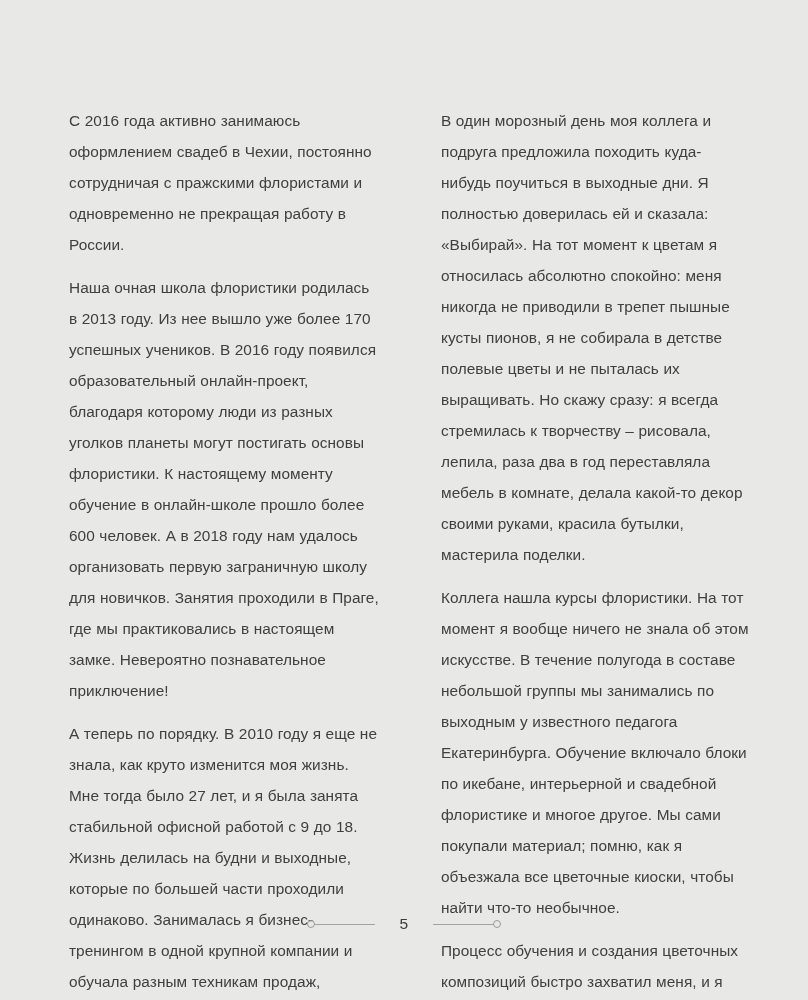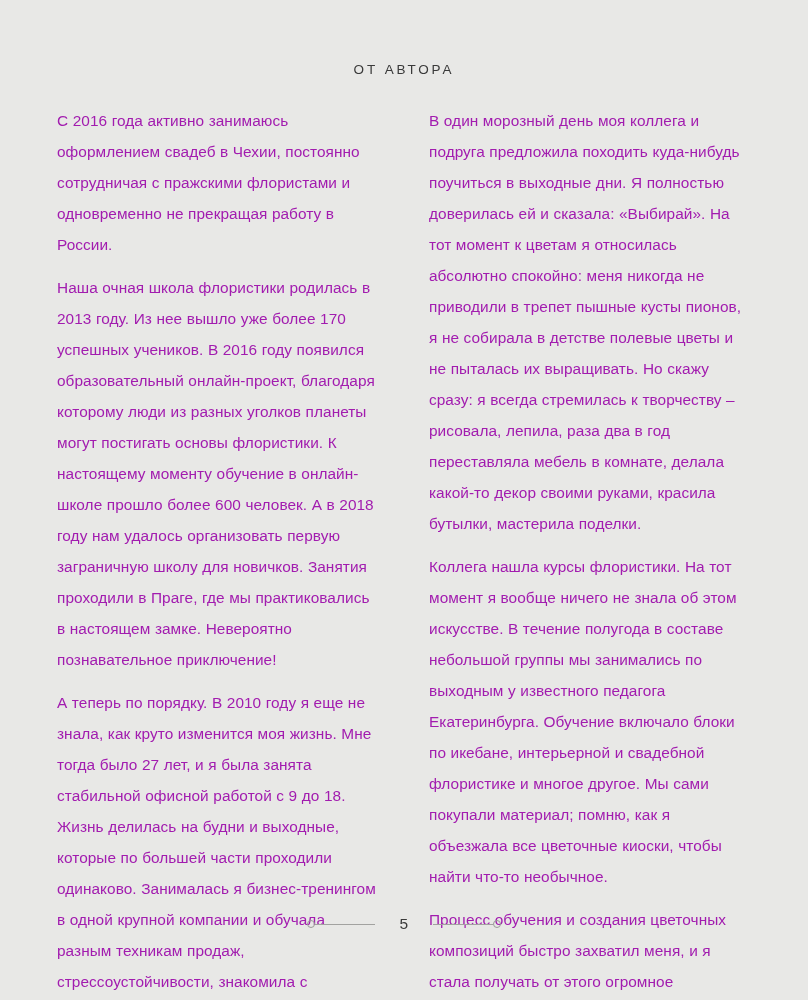--- a/index.html
+++ b/index.html
@@ -47,24 +47,24 @@
     display: flex;
     justify-content: space-between;
     align-items: flex-start;
   }
   .column {
     width: 322px;
     flex: 0 0 322px;
   }
 
   .para {
-    margin: 0 0 12px 0;
+    margin: 0 0 12px 12px;
     font-size: 15.4px;
     line-height: 31px;
-    color: #a21caf;
+    color: #404040;
     text-align: left;
     letter-spacing: 0.05px;
     word-spacing: 0.2px;
   }
   .para:last-child {
     margin-bottom: 0;
   }
 
   
   .folio {
@@ -111,21 +111,20 @@
     min-width: 58px;
     text-align: center;
     letter-spacing: 0.4px;
   }
 </style>
 </head>
 <body>
 
 <div class="page">
 
-  <div class="running-head">ОТ АВТОРА</div>
 
   <div class="columns">
 
     <div class="column">
       <p class="para">С 2016 года активно занимаюсь оформлением свадеб в Чехии, постоянно сотрудничая с пражскими флористами и одновременно не прекращая работу в России.</p>
       <p class="para">Наша очная школа флористики родилась в 2013 году. Из нее вышло уже более 170 успешных учеников. В 2016 году появился образовательный онлайн-проект, благодаря которому люди из разных уголков планеты могут постигать основы флористики. К настоящему моменту обучение в онлайн-школе прошло более 600 человек. А в 2018 году нам удалось организовать первую заграничную школу для новичков. Занятия проходили в Праге, где мы практиковались в настоящем замке. Невероятно познавательное приключение!</p>
       <p class="para">А теперь по порядку. В 2010 году я еще не знала, как круто изменится моя жизнь. Мне тогда было 27 лет, и я была занята стабильной офисной работой с 9 до 18. Жизнь делилась на будни и выходные, которые по большей части проходили одинаково. Занималась я бизнес-тренингом в одной крупной компании и обучала разным техникам продаж, стрессоустойчивости, знакомила с новшествами нашего продукта. Поначалу было интересно, но с каждым годом становилось все сложнее вставать на работу, приходить с улыбкой и общаться с коллегами. Я поняла, что необходимо что-то менять, но не знала, как и что именно.</p>
     </div>
 
     <div class="column">

